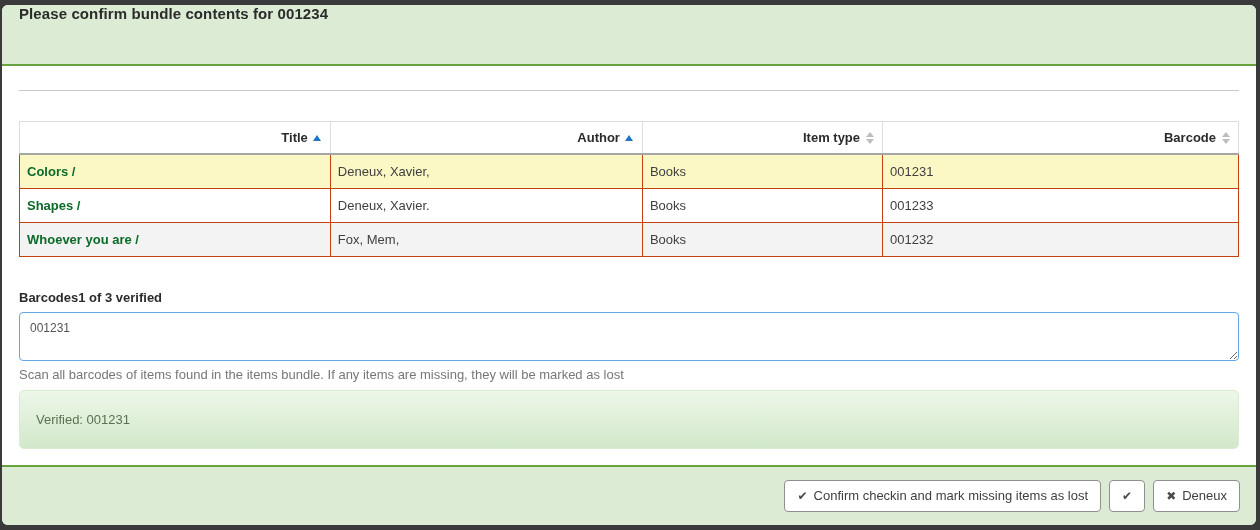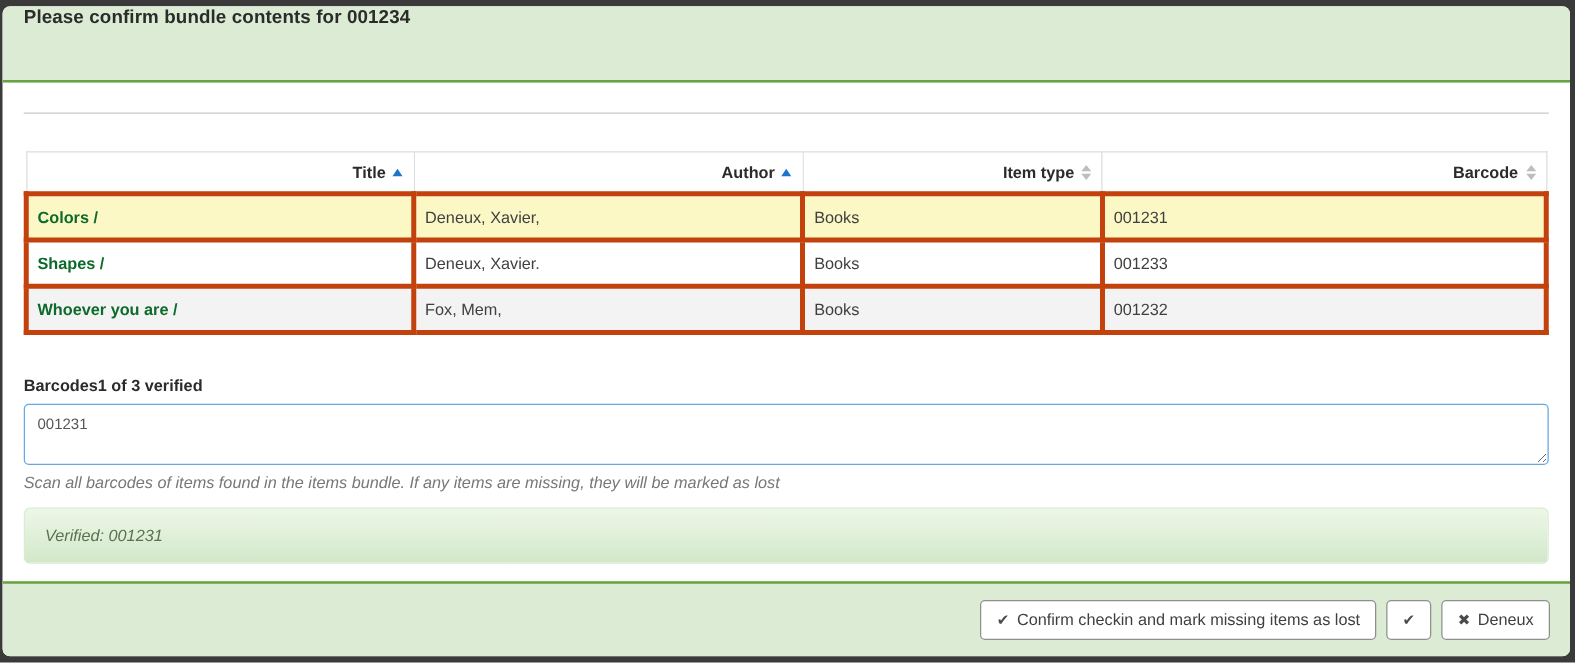--- a/index.html
+++ b/index.html
@@ -52,21 +52,21 @@
     border-bottom: 2px solid #a6a6a6;
     background: #ffffff;
     font-weight: bold; color: #2b2b2b;
     text-align: right;
     padding: 8px 22px 8px 8px;
     position: relative;
     height: 30px;
     cursor: pointer;
   }
   .bundle-table td {
-    border: 4px solid #c2410c;
+    border: 1px solid #c2410c;
     padding: 9px 7px;
     color: #404040;
     height: 33px;
     overflow: hidden; white-space: nowrap;
   }
   tr.row-verified td { background: #fbf8c5; }
   tr.row-striped td { background: #f3f3f3; }
   .title-link { color: #0c6a2a; font-weight: bold; cursor: pointer; text-decoration: none; }
   
   .sort-asc {
@@ -106,29 +106,29 @@
     border: 1px solid #64a7e2;
     border-radius: 4px;
     padding: 8px 10px;
     font-family: "Liberation Sans", sans-serif;
     font-size: 12px; color: #555;
     resize: vertical;
     outline: none;
   }
   .help-text {
     margin-top: 6px;
-    font-size: 13px; color: #777777; font-style: italic;
+    font-size: 13px; color: #777777;
   }
   .status-message {
-    margin-top: 13px;
+    margin-top: 8px;
     border: 1px solid #d9ecd0;
     border-radius: 5px;
     background: linear-gradient(180deg, #edf7e8 0%, #d2e8ca 100%);
-    padding: 14px 16px;
-    font-size: 13px; color: #5a7152; font-style: italic;
+    padding: 21px 16px;
+    font-size: 13px; color: #5a7152;
   }
   .modal-footer {
     flex: 0 0 auto;
     background: #dcecd4;
     border-top: 2px solid #67a33e;
     padding: 13px 16px;
     display: flex; justify-content: flex-end; align-items: center;
     gap: 8px;
     margin-top: auto;
   }

